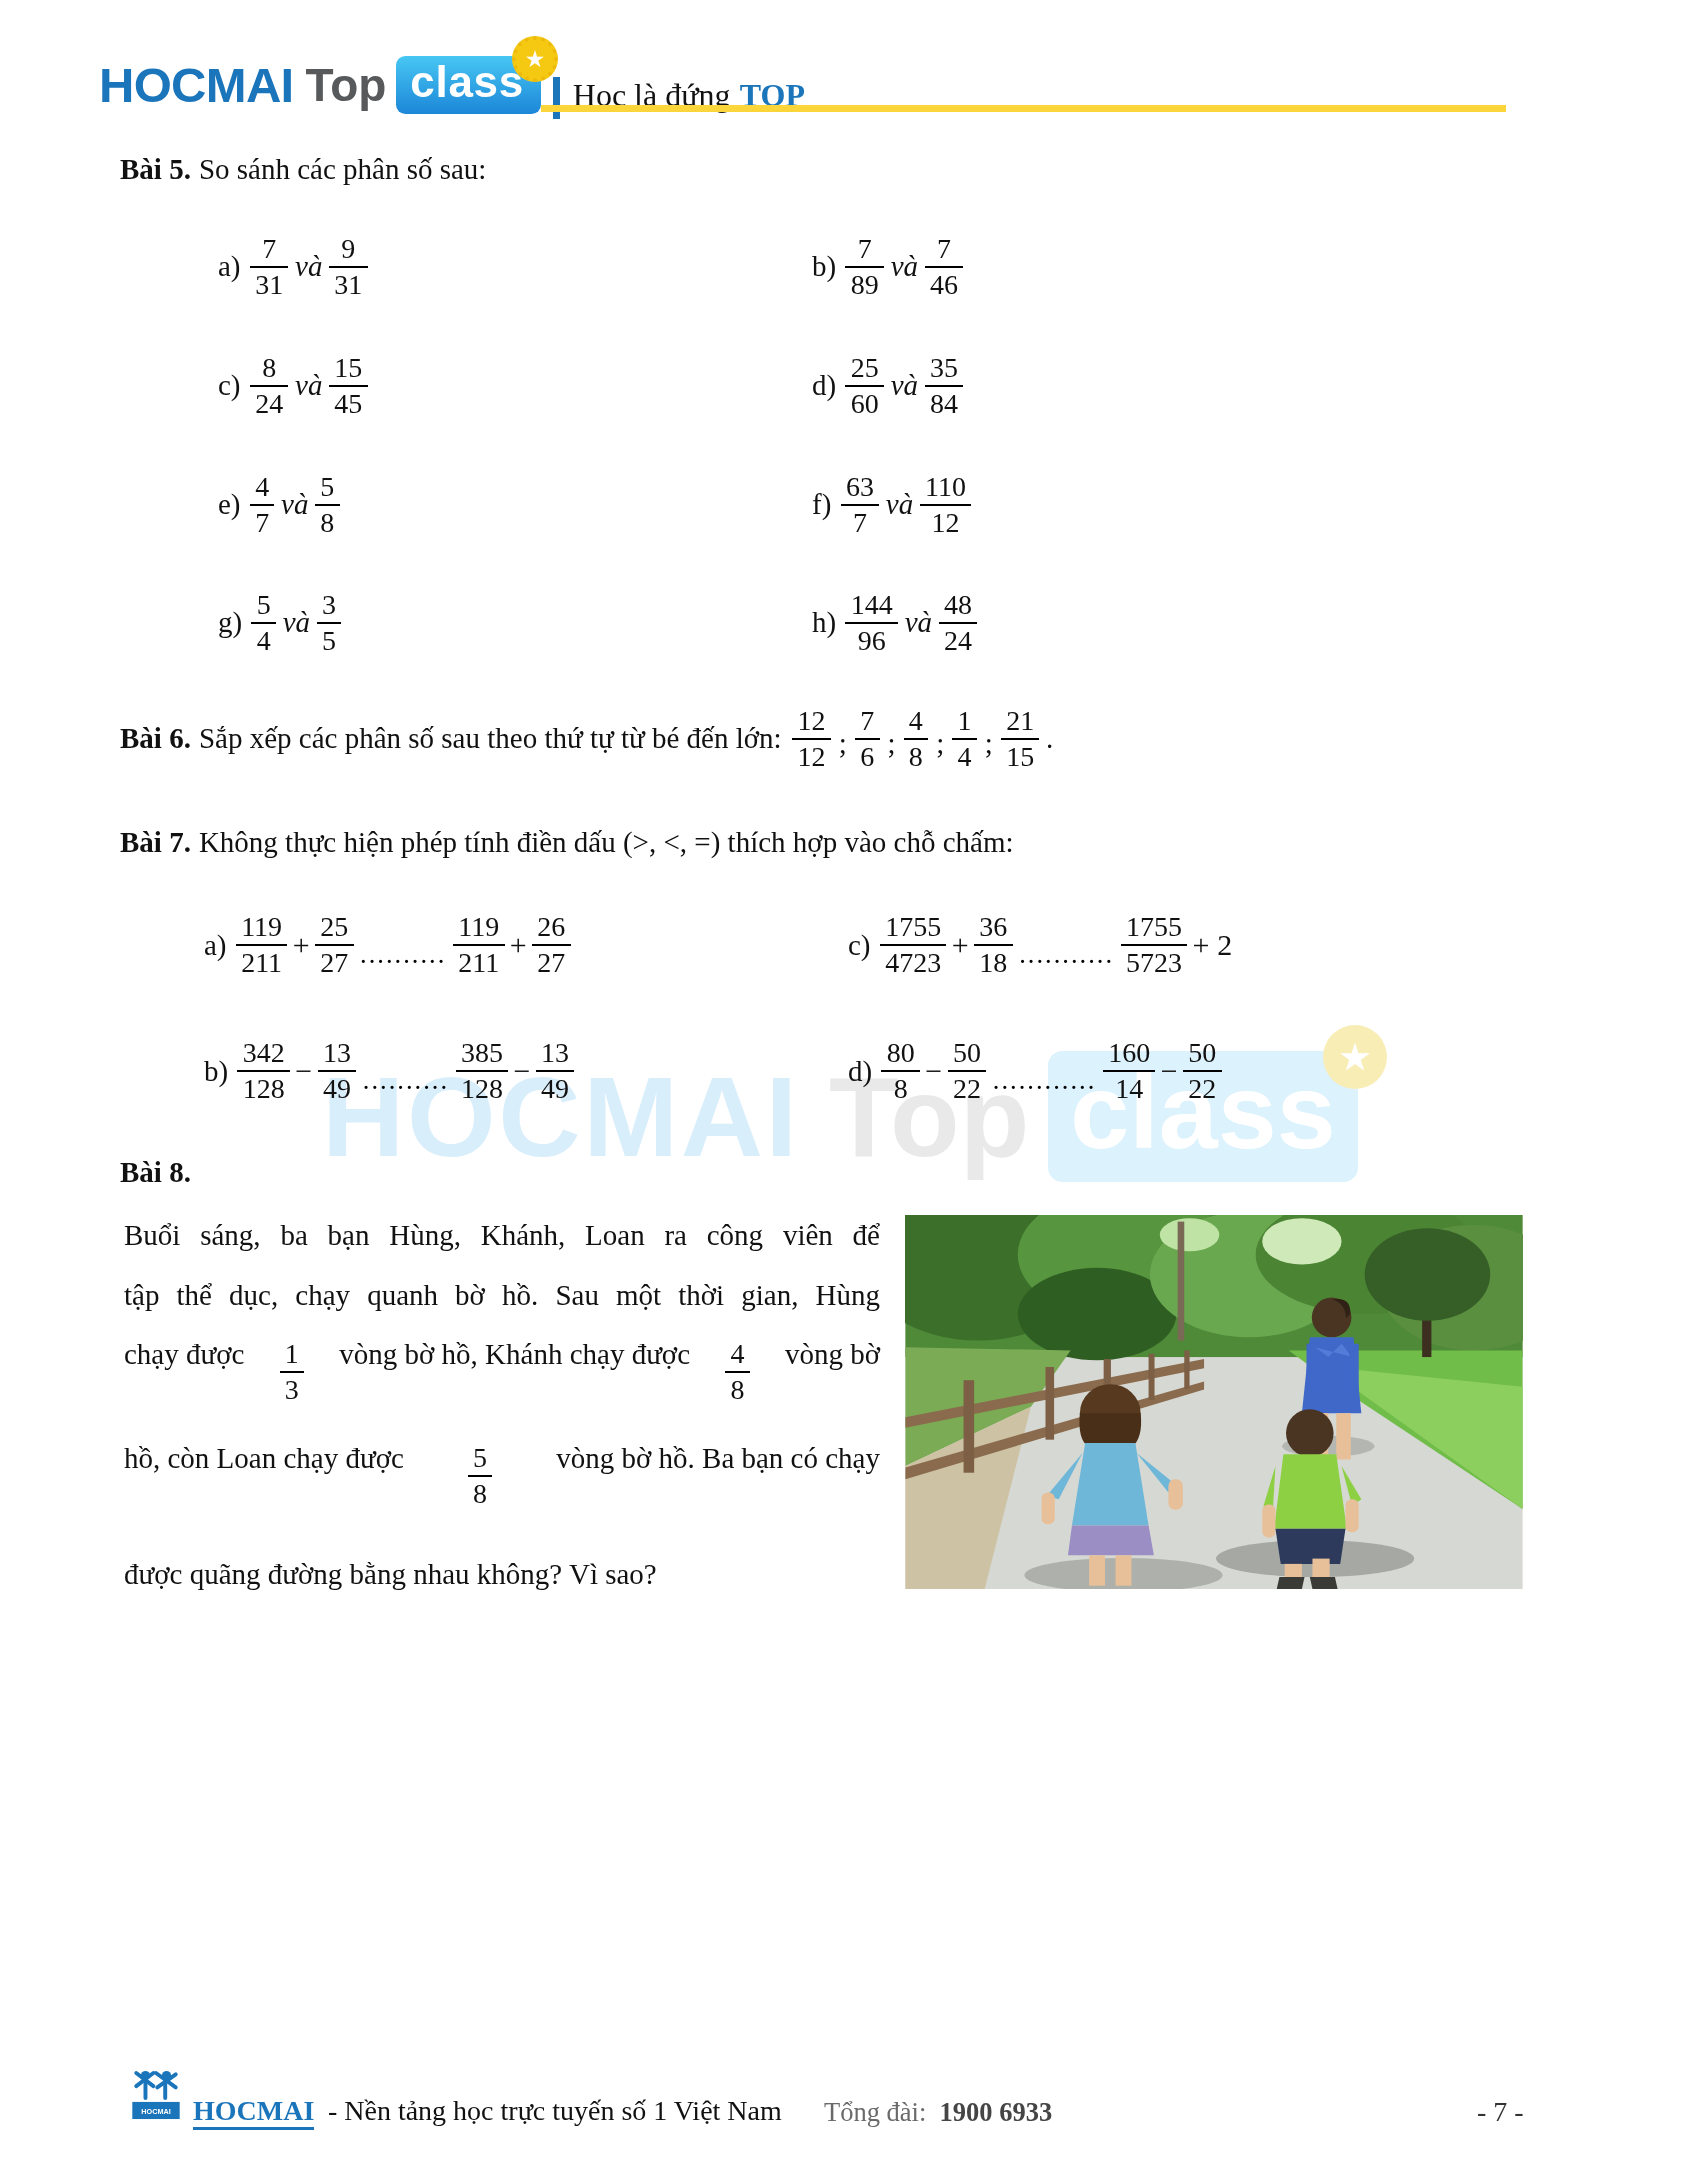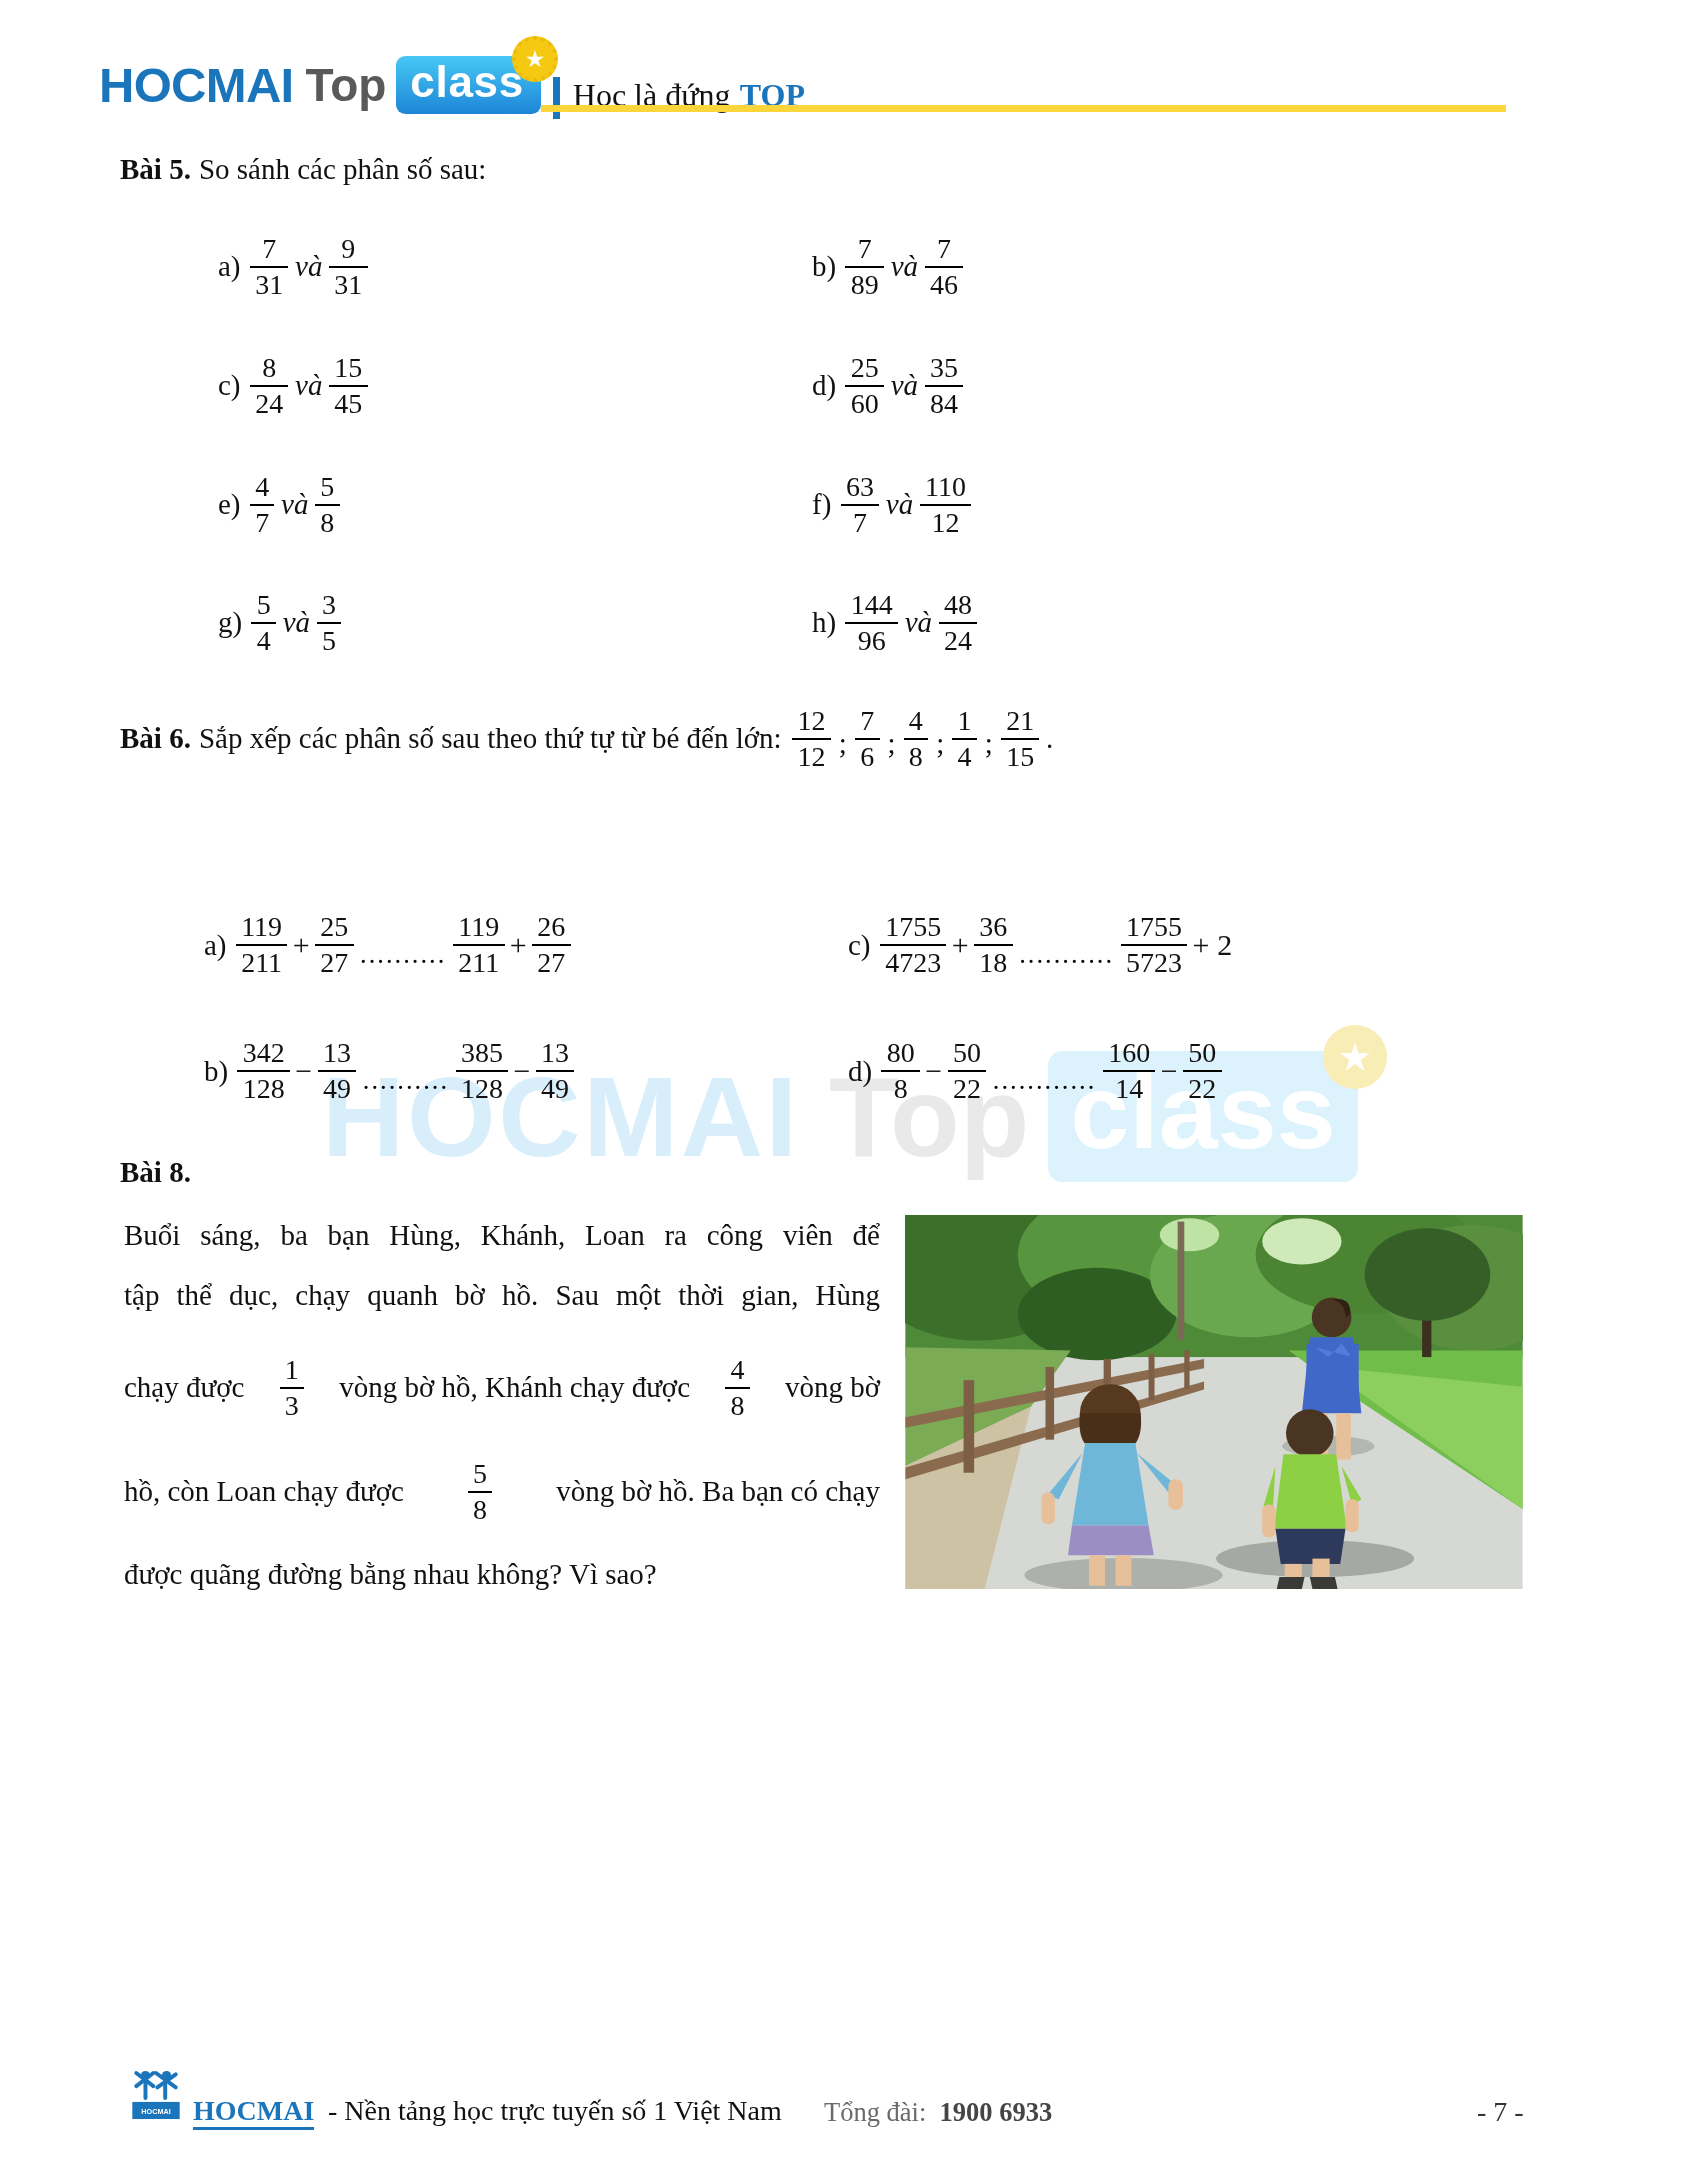--- a/index.html
+++ b/index.html
@@ -51,21 +51,21 @@
   .wm1{font-size:114px;color:#D9EEFB;letter-spacing:2.6px;}
   .wm2{font-size:114px;color:#E9E9E9;margin-left:29px;}
   .wm-box{position:relative;margin-left:18.5px;background:#DCF2FD;border-radius:14.6px;padding:0 22.5px 9.3px;}
   .wm3{font-size:106px;color:#ffffff;}
   .wm-star{position:absolute;right:-29px;top:-26.5px;width:64px;height:64px;border-radius:50%;
            background:#F9EDB6;display:flex;align-items:center;justify-content:center;color:#fff;font-size:34px;}
 
   
   .p8{position:absolute;left:124px;top:1219px;width:756px;font-size:29px;}
   .jline{text-align:justify;text-align-last:justify;margin-bottom:26.5px;white-space:nowrap;}
-  .fline{display:flex;justify-content:space-between;align-items:center;height:99px;margin-bottom:5.3px;}
+  .fline{display:flex;justify-content:space-between;align-items:flex-start;height:99px;margin-bottom:5.3px;}
   .fline span{white-space:nowrap;}
   .lastline{margin-top:17px;}
 
   
   .photo{position:absolute;left:905px;top:1215px;width:618px;height:374px;overflow:hidden;}
 
   
   .footer-logo{position:absolute;left:131px;top:2069px;}
   .footer-line{position:absolute;left:193px;top:2095px;font-size:28px;white-space:nowrap;}
   .f-brand{color:#1B75BB;font-weight:bold;border-bottom:3.3px solid #1B75BB;padding-bottom:1.3px;}
@@ -238,20 +238,23 @@
         <span class="fd">4</span>
       </span>
     <span class="sep">;</span>
     <span class="frac">
         <span class="fn">21</span>
         <span class="fd">15</span>
       </span>
     <span class="term">.</span>
   </div>
 
+  <div class="title" style="left:120px;top:826px;">
+    <b>Bài 7.</b><span>Không thực hiện phép tính điền dấu (&gt;, &lt;, =) thích hợp vào chỗ chấm:</span>
+  </div>
 
   <div class="row" style="top:892px;height:106px;">
     <div class="cell" style="left:204px;height:106px;">
       <span class="lbl">a)</span>
       <span class="frac">
           <span class="fn">119</span>
           <span class="fd">211</span>
         </span>
       <span class="op">+</span>
       <span class="frac">

